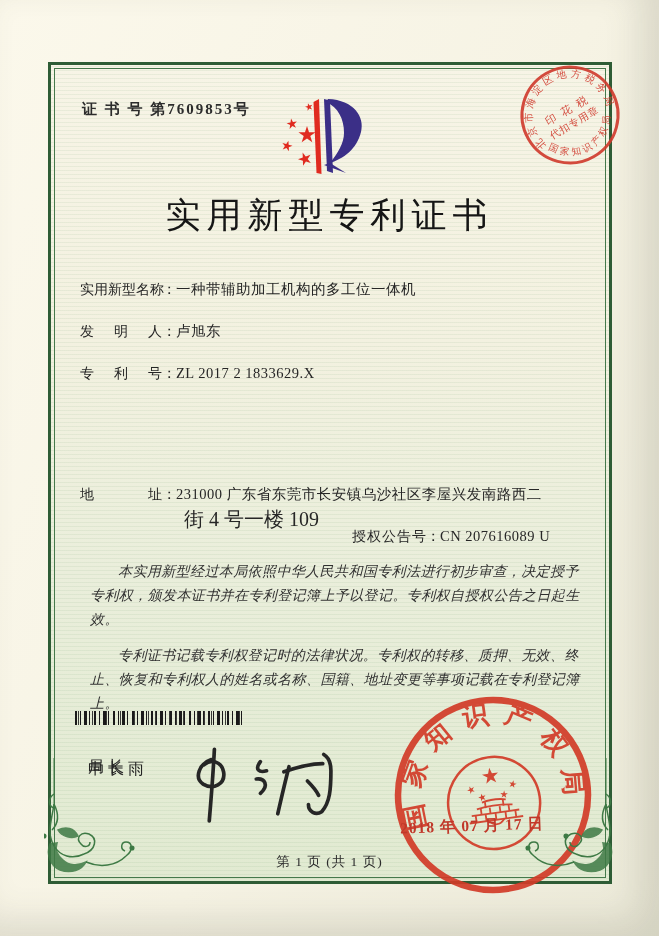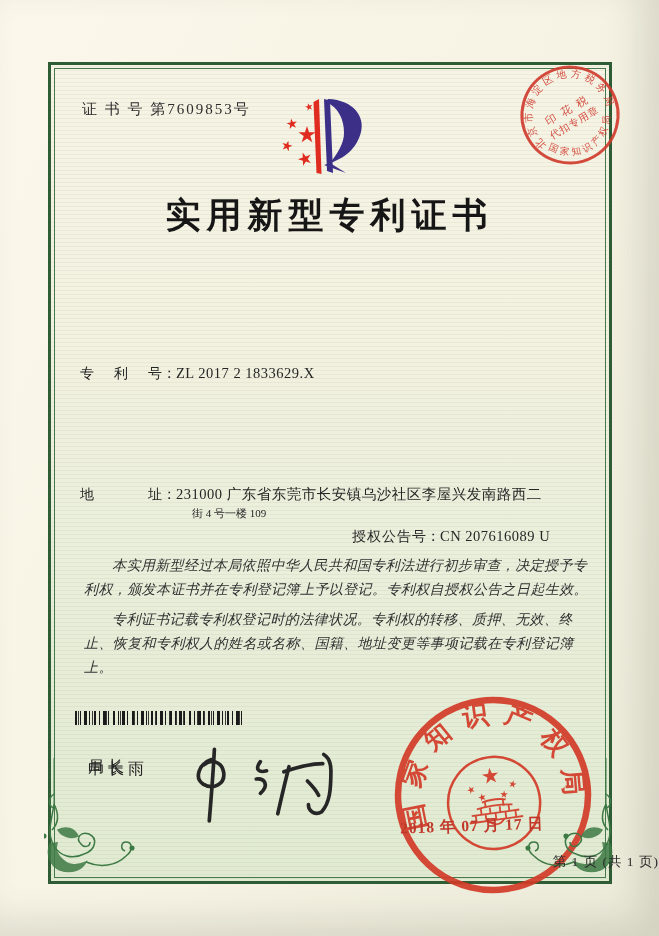--- a/index.html
+++ b/index.html
@@ -10,46 +10,46 @@
     font-family:"Liberation Serif","DejaVu Serif",serif;color:#222;
   }
   .inner-bg{
     position:absolute;left:48px;top:62px;right:47px;bottom:52px;
     background-image:
       repeating-linear-gradient(180deg, rgba(110,160,110,.10) 0 1px, rgba(0,0,0,0) 1px 4px),
       linear-gradient(180deg,#f7f4e6 0%,#f3f1e0 34%,#eaeedb 62%,#e1ead1 100%);
   }
   .b-outer{position:absolute;left:48px;top:62px;width:564px;height:822px;border:3px solid #2e5c35;box-sizing:border-box;}
   .b-inner{position:absolute;left:54px;top:68px;width:552px;height:810px;border:1px solid #45794b;box-sizing:border-box;}
-  .certno{position:absolute;left:82px;top:100px;font-size:15px;letter-spacing:2px;color:#2c2c2c;}
+  .certno{position:absolute;left:82px;top:100px;font-size:15px;letter-spacing:2px;color:#2c2c2c;font-weight:bold;}
   .logo{position:absolute;left:258px;top:93px;}
   .title{position:absolute;left:0;top:192px;width:100%;text-align:center;
-    font-size:35px;font-weight:700;letter-spacing:6px;color:#161616;}
+    font-size:35px;font-weight:400;letter-spacing:6px;color:#161616;}
   .row{position:absolute;left:80px;font-size:14.5px;white-space:nowrap;color:#262626;}
   .lbl{display:inline-block;width:82px;font-size:14px;text-align:justify;text-align-last:justify;vertical-align:bottom;}
   .colon{display:inline-block;width:14px;}
   .val{letter-spacing:.5px;}
-  .addr2{position:absolute;left:192px;top:506px;font-size:11px;color:#262626;}
+  .addr2{position:absolute;left:184px;top:506px;font-size:20px;color:#262626;}
   .row-right{position:absolute;left:352px;top:527px;font-size:14.5px;white-space:nowrap;color:#262626;}
   .row-right .lbl{width:74px;}
   .paras{position:absolute;left:78px;top:548px;width:522px;}
-  .paras p{margin:6px;font-size:14px;line-height:24px;text-indent:2em;
+  .paras p{margin:12px;font-size:14px;line-height:24px;text-indent:2em;
     font-style:italic;letter-spacing:.4px;color:#303030;}
   .barcode{position:absolute;left:75px;top:711px;width:168px;height:14px;
     background-image:
       repeating-linear-gradient(90deg,#1a1a1a 0 2px,rgba(0,0,0,0) 2px 5px,#1a1a1a 5px 6px,rgba(0,0,0,0) 6px 9px,#1a1a1a 9px 12px,rgba(0,0,0,0) 12px 14px,#1a1a1a 14px 15px,rgba(0,0,0,0) 15px 19px),
       repeating-linear-gradient(90deg,rgba(0,0,0,0) 0 3px,rgba(26,26,26,.85) 3px 4px,rgba(0,0,0,0) 4px 7px);}
   .sig-title{position:absolute;left:88px;top:757px;font-size:16px;letter-spacing:4px;color:#242424;}
   .sig-name{position:absolute;left:88px;top:759px;font-size:16px;letter-spacing:4px;color:#242424;}
   .signature{position:absolute;left:158px;top:733px;}
   .seal{position:absolute;left:388px;top:690px;transform:rotate(-8deg);}
   .seal-date{position:absolute;left:400px;top:816px;font-size:15.5px;letter-spacing:1px;
     color:#c0382a;transform:rotate(-2deg);font-weight:700;}
   .taxstamp{position:absolute;left:517px;top:62px;transform:rotate(-30deg);opacity:.9;}
-  .footer{position:absolute;left:0;top:853px;width:100%;text-align:right;font-size:13.5px;letter-spacing:1px;color:#2c2c2c;}
+  .footer{position:absolute;left:0;top:853px;width:100%;text-align:center;font-size:13.5px;letter-spacing:1px;color:#2c2c2c;}
   .flourish{position:absolute;}
   svg text{font-family:"Liberation Serif","DejaVu Serif",serif;}
 </style>
 </head>
 <body>
 
 <div class="photo">
   <div class="inner-bg"></div>
   <div class="b-outer"></div>
   <div class="b-inner"></div>
@@ -86,20 +86,26 @@
       <text font-size="9.5" letter-spacing="3" stroke="none" text-anchor="middle">
         <textPath href="#taxbot" startOffset="50%">国家知识产权局</textPath>
       </text>
       <text x="0" y="-2" font-size="11" letter-spacing="2" stroke="none" text-anchor="middle">印 花 税</text>
       <text x="0" y="12" font-size="10" letter-spacing="1" stroke="none" text-anchor="middle">代扣专用章</text>
     </g>
   </svg>
 
   <div class="title">实用新型专利证书</div>
 
+  <div class="row" style="top:280px">
+    <span class="lbl">实用新型名称</span><span class="colon">：</span><span class="val">一种带辅助加工机构的多工位一体机</span>
+  </div>
+  <div class="row" style="top:322px">
+    <span class="lbl">发明人</span><span class="colon">：</span><span class="val">卢旭东</span>
+  </div>
   <div class="row" style="top:364px">
     <span class="lbl">专利号</span><span class="colon">：</span><span class="val">ZL 2017 2 1833629.X</span>
   </div>
   <div class="row" style="top:485px">
     <span class="lbl">地址</span><span class="colon">：</span><span class="val">231000 广东省东莞市长安镇乌沙社区李屋兴发南路西二</span>
   </div>
   <div class="addr2">街 4 号一楼 109</div>
   <div class="row-right">
     <span class="lbl">授权公告号</span><span class="colon">：</span><span class="val">CN 207616089 U</span>
   </div>

